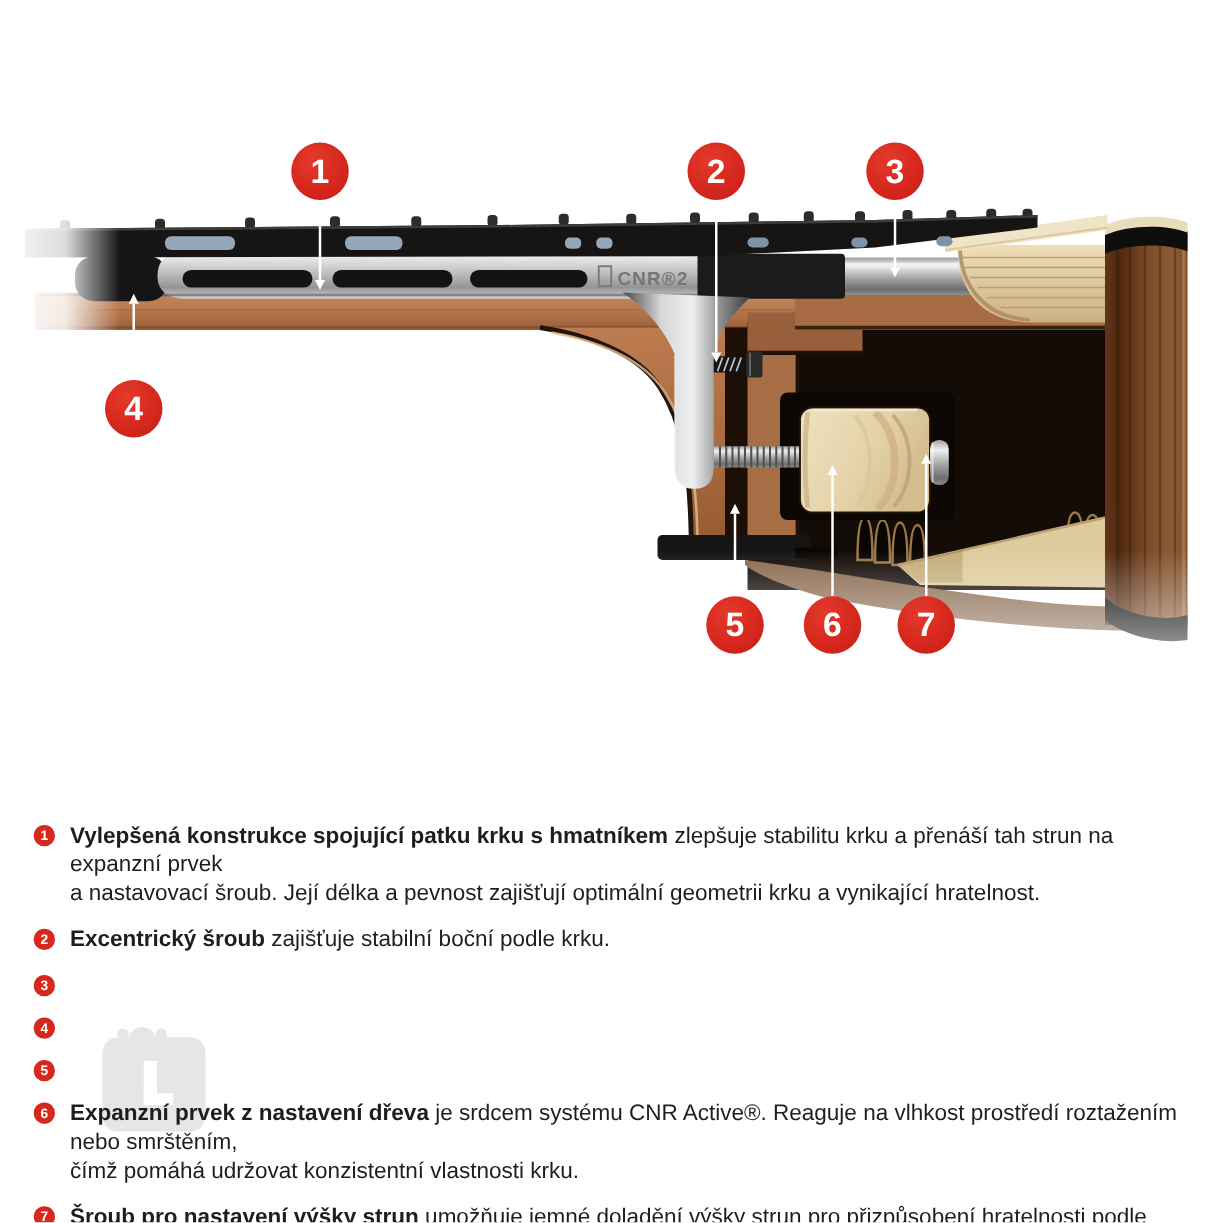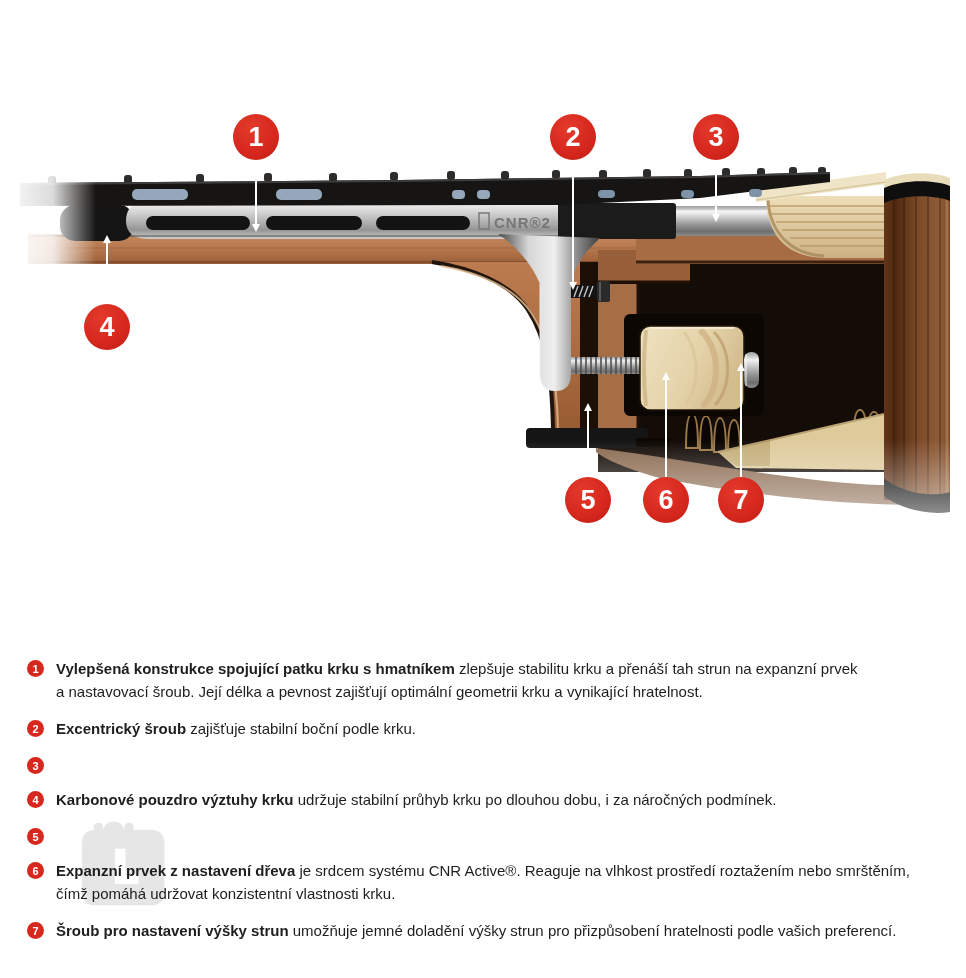--- a/index.html
+++ b/index.html
@@ -10,21 +10,21 @@
   .callout{position:absolute;width:46px;height:46px;border-radius:50%;
            background:radial-gradient(circle at 38% 30%, #e23a2b 0%, #d7281e 55%, #c11d15 100%);
            color:#fff;font-size:27px;font-weight:bold;display:flex;align-items:center;
            justify-content:center;transform:translate(-50%,-50%);z-index:3;}
   
   .legend{position:absolute;left:27px;top:657px;width:925px;z-index:2;}
   .legend .row{display:flex;align-items:flex-start;margin-bottom:14px;}
   .legend .badge{flex:0 0 auto;width:17px;height:17px;border-radius:50%;background:#d7281e;
                  color:#fff;font-size:11px;font-weight:bold;display:flex;align-items:center;
                  justify-content:center;margin-right:12px;margin-top:3px;}
-  .legend p{margin:0;font-size:15px;line-height:23px;color:#1e1e1e;max-width:915px;}
+  .legend p{margin:0;font-size:18px;line-height:23px;color:#1e1e1e;max-width:915px;}
   .legend .b{font-weight:bold;}
   .legend .t{white-space:pre-wrap;}
   
   .watermark{position:absolute;left:62px;top:818px;width:150px;z-index:1;opacity:.55;
              pointer-events:none;}
   .watermark .wm-label{display:block;font-size:30px;color:#c9c9c9;letter-spacing:1px;
              margin-top:-16px;padding-left:2px;}
 </style>
 </head>
 <body>
@@ -342,21 +342,20 @@
     </div>
     <div class="row">
       <span class="badge">2</span>
       <p><span class="b">Excentrický šroub</span><span class="t"> zajišťuje stabilní boční podle krku.</span></p>
     </div>
     <div class="row">
       <span class="badge">3</span>
     </div>
     <div class="row">
       <span class="badge">4</span>
-      <p><span class="b">Karbonové pouzdro výztuhy krku</span><span class="t"> udržuje stabilní průhyb krku po dlouhou dobu, i za náročných podmínek.</span></p>
     </div>
     <div class="row">
       <span class="badge">5</span>
     </div>
     <div class="row">
       <span class="badge">6</span>
       <p><span class="b">Expanzní prvek z nastavení dřeva</span><span class="t"> je srdcem systému CNR Active®. Reaguje na vlhkost prostředí roztažením nebo smrštěním,
 čímž pomáhá udržovat konzistentní vlastnosti krku.</span></p>
     </div>
     <div class="row">

